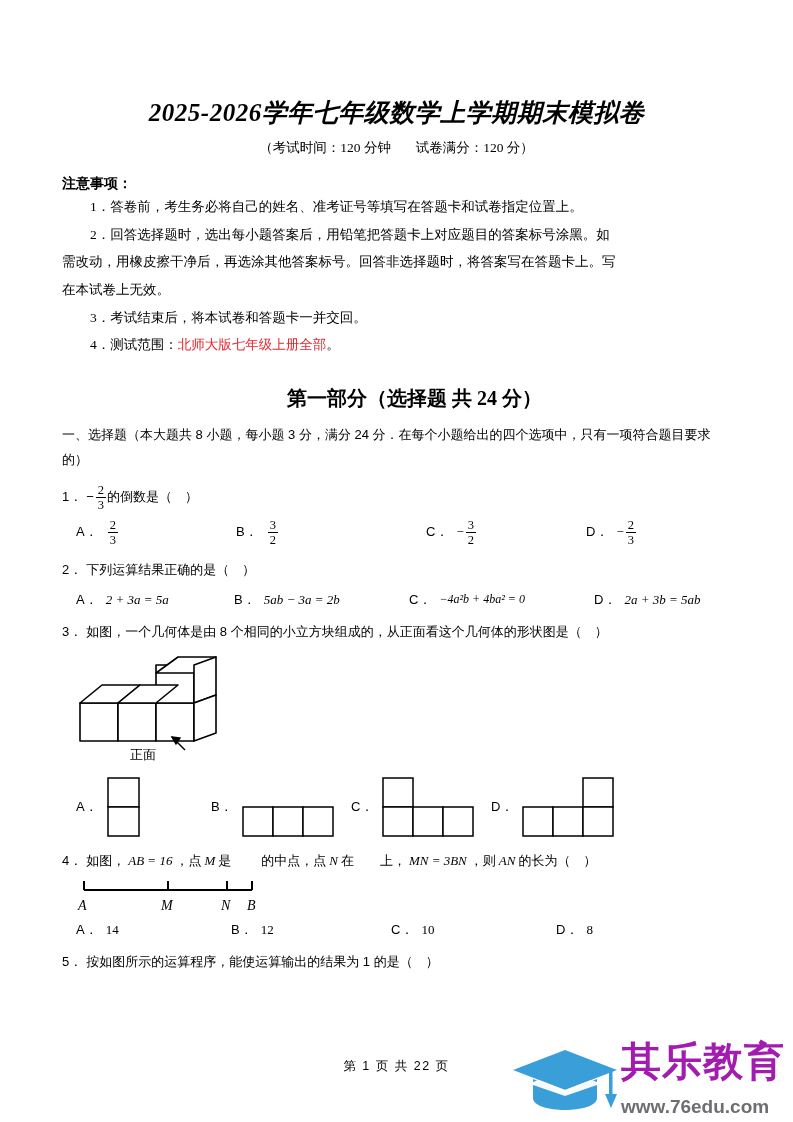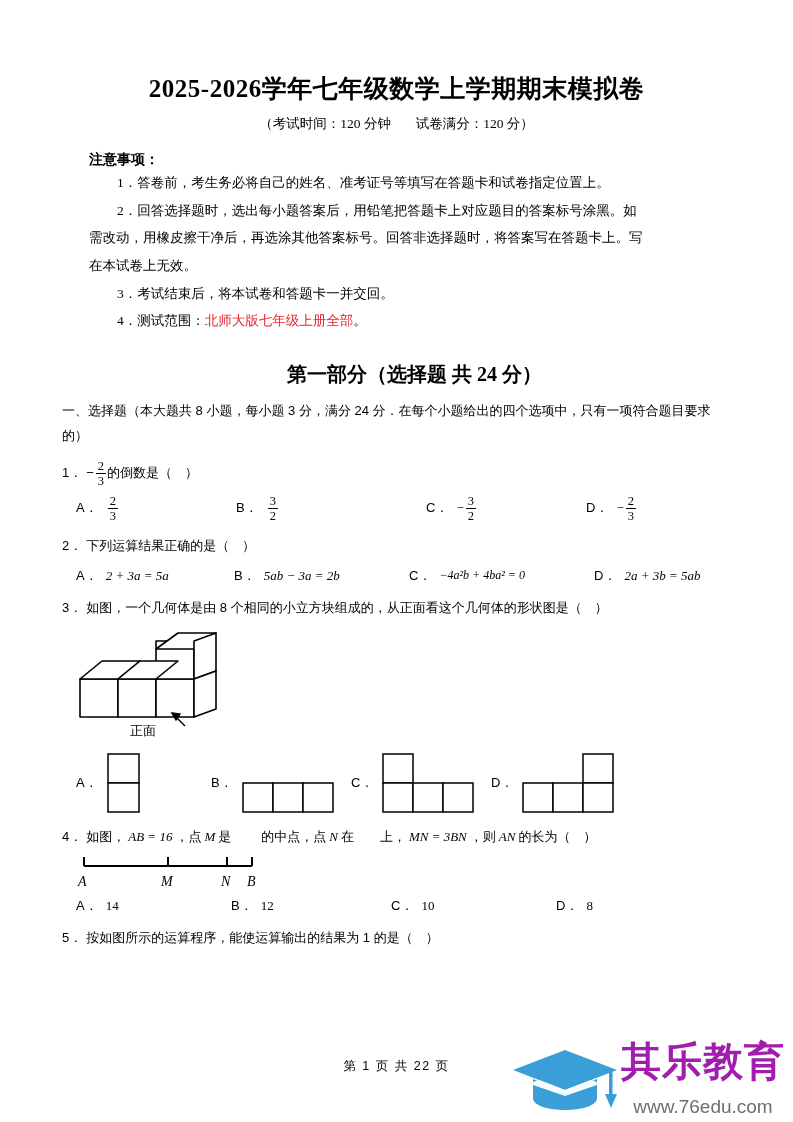--- a/index.html
+++ b/index.html
@@ -13,32 +13,33 @@
   }
   .page { position:relative; width:793px; height:1122px; padding:0; box-sizing:border-box; }
 
   .doc-title {
     text-align:center;
     font-family:"Liberation Serif", serif;
     font-size:25px;
     font-weight:bold;
     letter-spacing:.5px;
     margin:0;
-    padding-top:74px;
+    padding-top:98px;
     line-height:1.2;
+    font-style:italic;
   }
   .exam-meta {
     text-align:center;
     font-size:13.5px;
     margin-top:11px;
     font-family:"Liberation Serif", serif;
   }
   .exam-meta .gap { display:inline-block; width:18px; }
 
-  .notes-wrap { margin-top:18px; padding:0 60px 0 89px; }
+  .notes-wrap { margin-top:18px; padding:0 60px 0 62px; }
   .notes-title { font-weight:bold; font-size:14px; font-family:"Liberation Sans", sans-serif; }
   .note {
     font-size:13.5px;
     line-height:2.05;
     text-indent:28px;
     font-family:"Liberation Serif", serif;
   }
   .note.continued { text-indent:0; }
   .red { color:#e8262b; }
 
@@ -96,22 +97,22 @@
   .page-num {
     position:absolute; left:0; top:16px; width:793px; text-align:center;
     font-size:12.5px; font-family:"Liberation Sans", sans-serif; letter-spacing:1.5px;
   }
   .logo { position:absolute; right:8px; bottom:6px; }
   .logo-cn {
     font-family:"Liberation Sans", sans-serif; font-weight:bold;
     font-size:40px; letter-spacing:1px; line-height:1;
   }
   .logo-url {
-    font-family:"Liberation Sans", sans-serif; font-weight:normal;
-    font-size:19px; letter-spacing:0px; line-height:1; margin-top:16px; text-align:center;
+    font-family:"Liberation Sans", sans-serif; font-weight:bold;
+    font-size:19px; letter-spacing:0px; line-height:1; margin-top:16px; text-align:left;
   }
   .logo-row { display:flex; align-items:center; }
 </style>
 </head>
 <body>
 
 <div class="page">
 
   <h1 class="doc-title">2025-2026学年七年级数学上学期期末模拟卷</h1>
 

